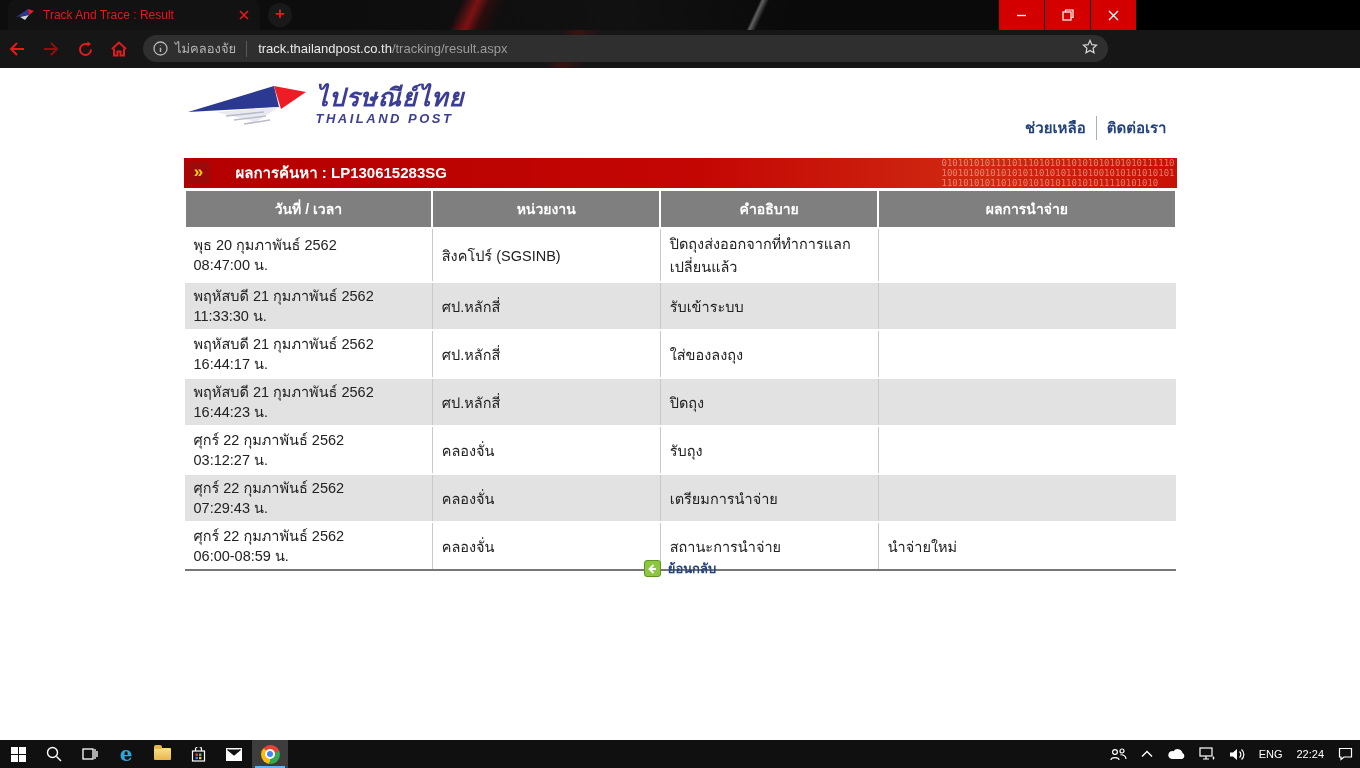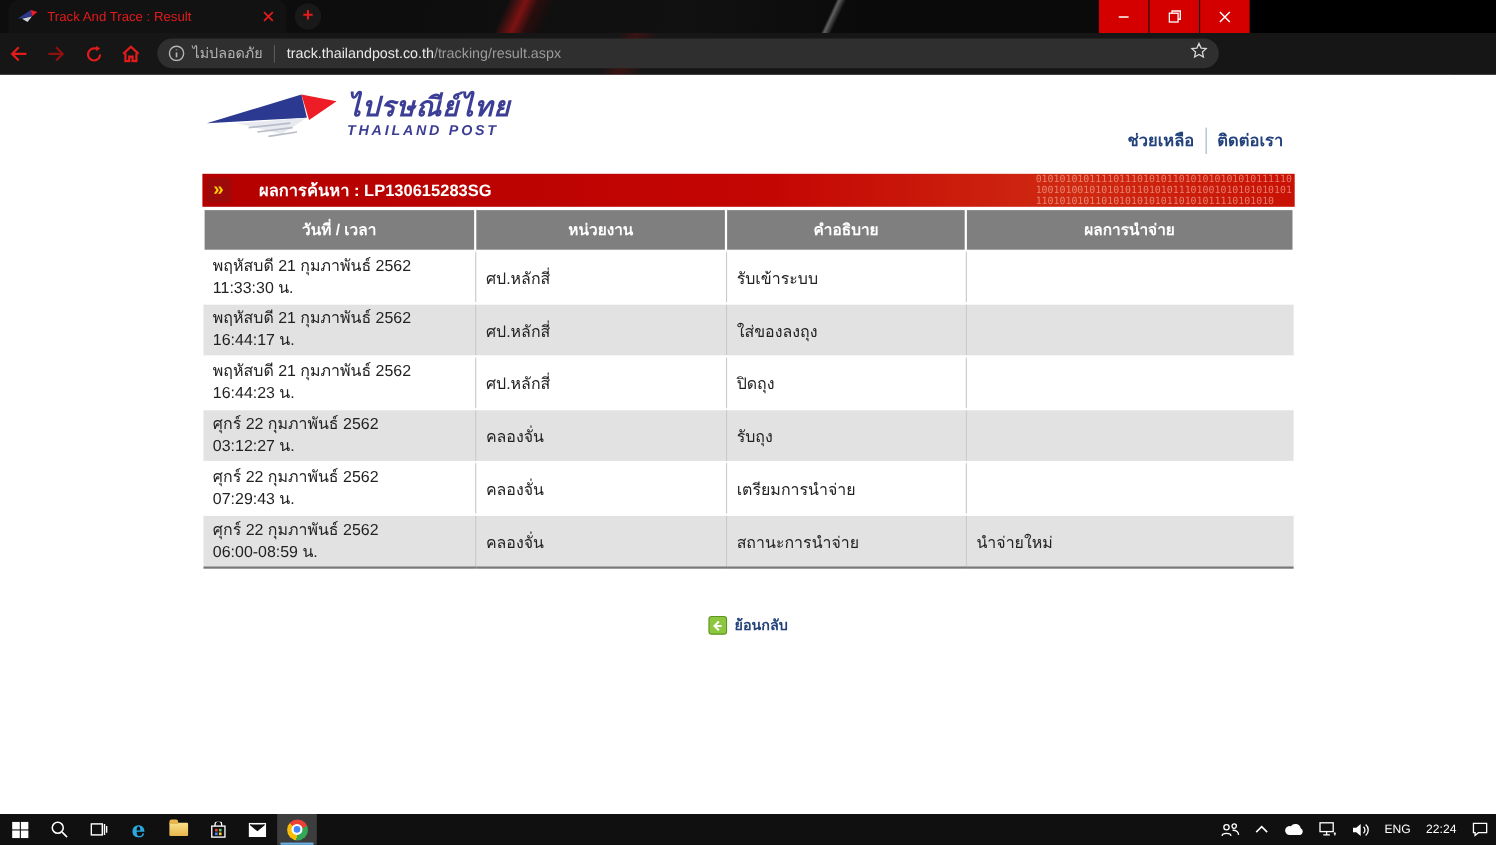--- a/index.html
+++ b/index.html
@@ -175,21 +175,21 @@
       <path d="M2 8 L9 1.5 L16 8" stroke="#e31b1b" stroke-width="2"></path>
       <path d="M4 7.5 V14.5 H7.5 V10.5 H10.5 V14.5 H14 V7.5" stroke="#e31b1b" stroke-width="2"></path>
       </svg>
   </div>
 
   <div class="urlbar">
     <svg width="15" height="15" viewBox="0 0 15 15" fill="none">
       <circle cx="7.5" cy="7.5" r="6.5" stroke="#b5b5b5" stroke-width="1.3"></circle>
       <path d="M7.5 4 V4.6 M7.5 6.7 V11" stroke="#b5b5b5" stroke-width="1.5"></path>
       </svg>
-    <span class="sec-label">ไม่ปลอดภัย</span>
+    <span class="sec-label">ไม่คลองจัย</span>
     <span class="url-sep"></span>
     <span class="url-host">track.thailandpost.co.th</span>
       <span class="url-path">/tracking/result.aspx</span>
     <span class="url-star">
       <svg width="16" height="16" viewBox="0 0 16 16" fill="none">
         <path d="M8 1.5 L9.9 5.7 14.5 6.2 11.1 9.3 12 13.8 8 11.5 4 13.8 4.9 9.3 1.5 6.2 6.1 5.7 Z" stroke="#d8d8d8" stroke-width="1.2"></path>
         </svg>
     </span>
   </div>
 
@@ -272,20 +272,29 @@
         <tr>
           <th>วันที่ / เวลา</th>
           <th>หน่วยงาน</th>
           <th>คำอธิบาย</th>
           <th>ผลการนำจ่าย</th>
         </tr>
       </thead>
       <tbody>
         <tr>
           <td>
+            <span class="dline">พุธ 20 กุมภาพันธ์ 2562</span>
+            <span class="dline">08:47:00 น.</span>
+            </td>
+          <td>สิงคโปร์ (SGSINB)</td>
+          <td>ปิดถุงส่งออกจากที่ทำการแลกเปลี่ยนแล้ว</td>
+          <td></td>
+        </tr>
+        <tr>
+          <td>
             <span class="dline">พฤหัสบดี 21 กุมภาพันธ์ 2562</span>
             <span class="dline">11:33:30 น.</span>
             </td>
           <td>ศป.หลักสี่</td>
           <td>รับเข้าระบบ</td>
           <td></td>
         </tr>
         <tr>
           <td>
             <span class="dline">พฤหัสบดี 21 กุมภาพันธ์ 2562</span>

